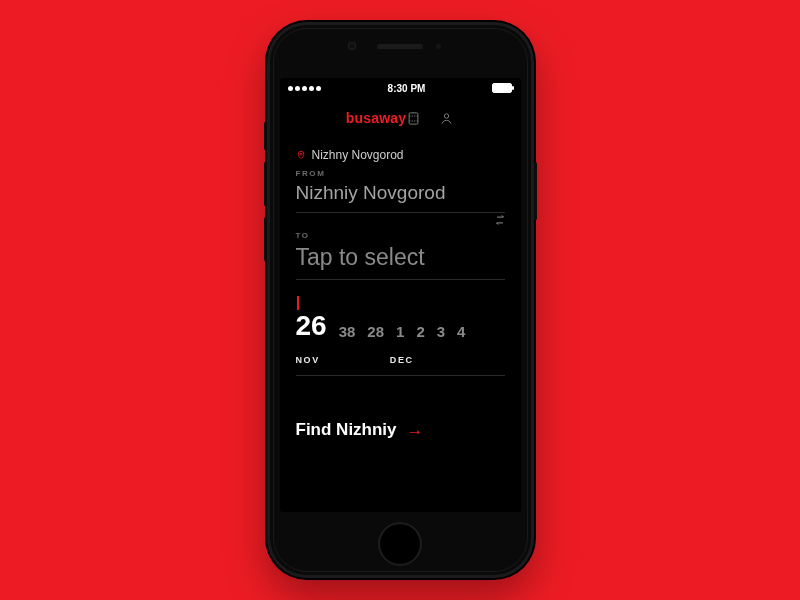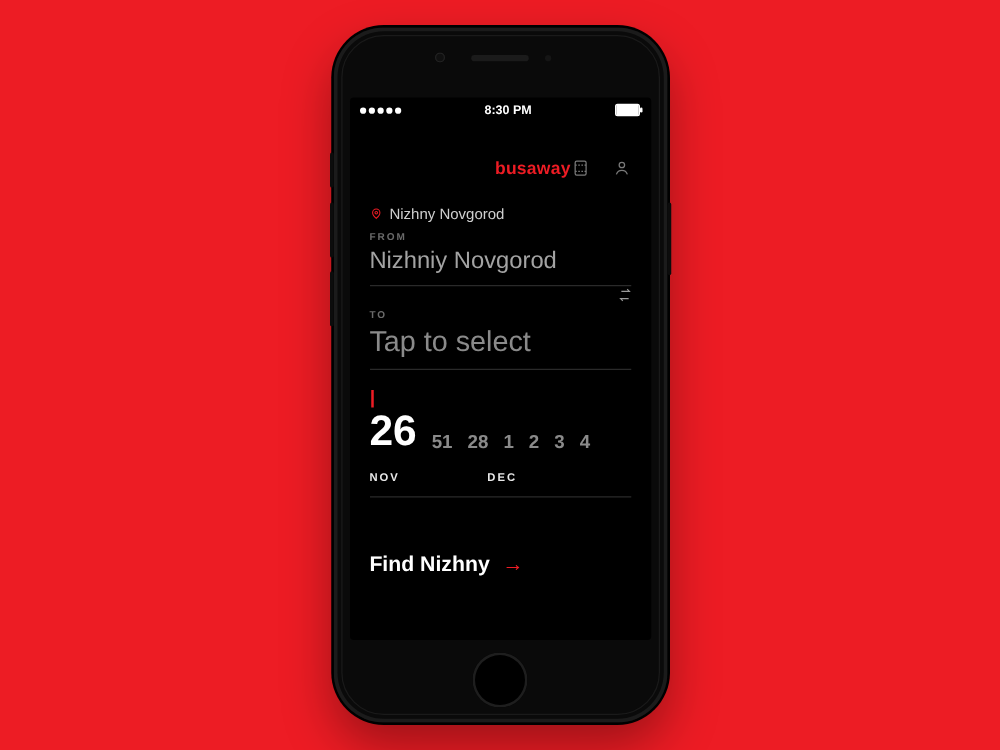--- a/index.html
+++ b/index.html
@@ -32,37 +32,37 @@
   .status{height:20px;display:flex;align-items:center;justify-content:space-between;padding:0 8px;font-size:10px;color:#fff;}
   .dots{display:flex;gap:2px;}
   .dots span{width:5px;height:5px;border-radius:50%;background:#fff;display:inline-block;}
   .time{font-weight:600;}
   .battery{width:18px;height:8px;border:1px solid #fff;border-radius:2px;position:relative;}
   .battery::after{content:"";position:absolute;right:-3px;top:2px;width:2px;height:4px;background:#fff;border-radius:1px;}
   .battery i{display:block;width:100%;height:100%;background:#fff;}
 
   
   .content{padding:8px 16px 0 16px;}
-  .brand-row{display:flex;align-items:center;justify-content:flex-end;margin-top:20px;}
+  .brand-row{display:flex;align-items:center;justify-content:center;margin-top:4px;}
   .brand{color:var(--red);font-weight:800;font-size:14px;letter-spacing:.2px;}
   .top-icons{display:flex;gap:18px;align-items:center;color:#7a7a7a;}
   .loc-row{display:flex;align-items:center;gap:6px;color:#cfcfcf;font-size:12px;margin-top:22px;}
   .loc-pin{color:var(--red);}
 
   .field{margin-top:7px;position:relative;}
   .field .lbl{font-size:8px;letter-spacing:1.6px;color:var(--muted);font-weight:700;}
   .field .val{font-size:19px;font-weight:400;color:#a3a3a3;margin-top:4px;}
   .field .ph{font-size:23px;color:var(--muted2);margin-top:4px;}
   .rule{height:1px;background:var(--line);margin-top:8px;}
   .swap{position:absolute;right:-2px;bottom:-14px;color:#9a9a9a;}
 
   .date-block{margin-top:16px;}
   .tick{width:2px;height:14px;background:var(--red);margin-left:1px;margin-bottom:2px;}
   .days{display:flex;align-items:flex-end;gap:12px;}
-  .days .sel{font-size:34px;font-weight:800;color:#fff;line-height:1;}
+  .days .sel{font-size:28px;font-weight:800;color:#fff;line-height:1;}
   .days .d{font-size:15px;color:var(--muted2);font-weight:600;}
   .months{display:flex;gap:70px;font-size:9px;letter-spacing:1.6px;color:#e8e8e8;margin-top:15px;font-weight:700;}
   .rule2{height:1px;background:var(--line);margin-top:10px;}
 
   .find{display:flex;align-items:center;gap:10px;margin-top:44px;}
   .find .t{font-size:17px;font-weight:800;color:#fff;}
   .find .arrow{color:var(--red);font-size:17px;font-weight:700;}
 
   
   svg{display:block;}
@@ -140,36 +140,36 @@
         <div class="field" style="margin-top:18px">
           <div class="lbl">TO</div>
           <div class="ph">Tap to select</div>
           <div class="rule"></div>
         </div>
 
         <div class="date-block">
           <div class="tick"></div>
           <div class="days">
             <span class="sel">26</span>
-            <span class="d">51</span>
+            <span class="d">38</span>
             <span class="d">28</span>
             <span class="d">1</span>
             <span class="d">2</span>
             <span class="d">3</span>
             <span class="d">4</span>
           </div>
           <div class="months">
             <span>NOV</span>
             <span>DEC</span>
           </div>
           <div class="rule2"></div>
         </div>
 
         <div class="find">
-          <span class="t">Find Nizhny</span>
+          <span class="t">Find Nizhniy</span>
           <span class="arrow">→</span>
         </div>
 
       </div>
     </div>
 
     <div class="home"></div>
   </div>
 </div>
 

